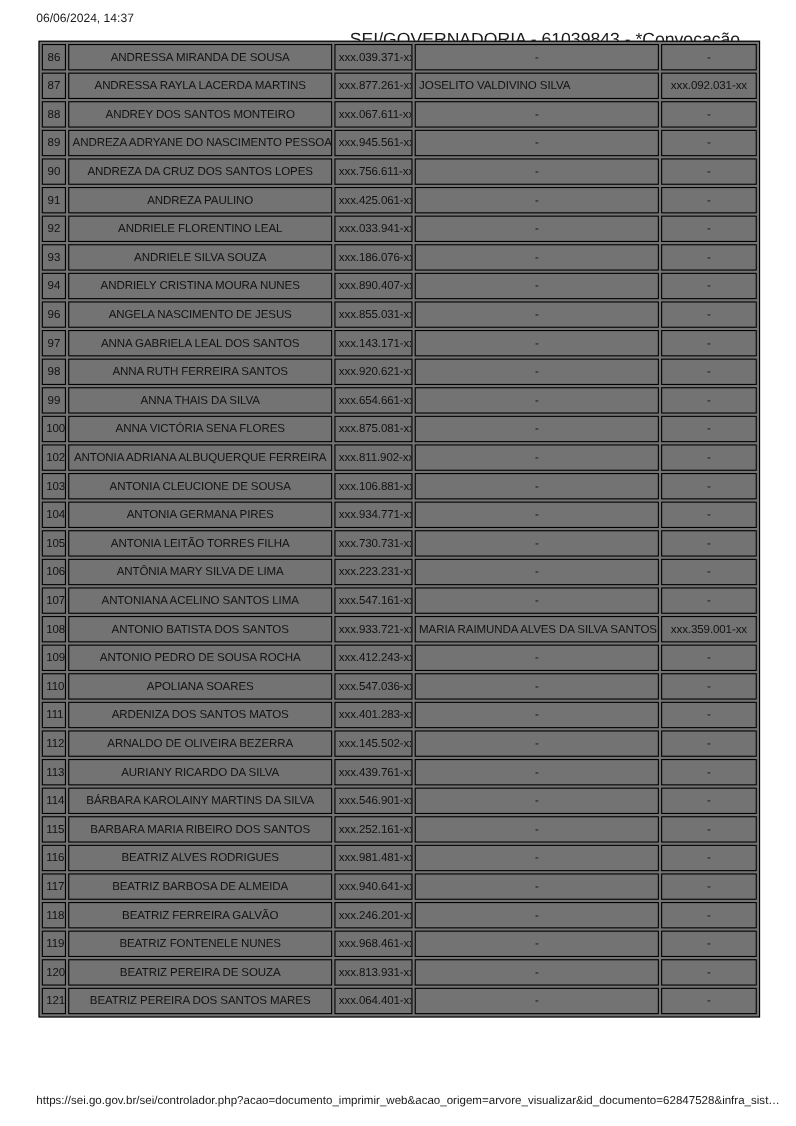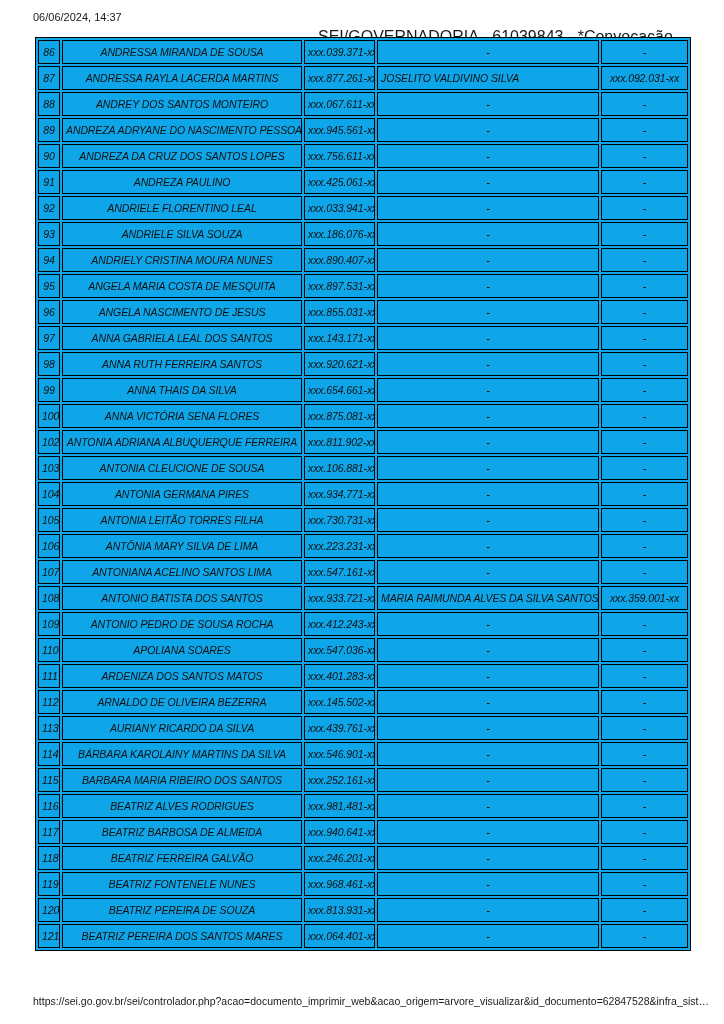--- a/index.html
+++ b/index.html
@@ -33,23 +33,22 @@
     white-space: nowrap;
   }
   table.doc-table {
     position: absolute;
     left: 35px;
     top: 37px;
     width: 654px;
     table-layout: fixed;
     border-collapse: separate;
     border-spacing: 2px;
-    background: #0ea5e9;
+    background: #737373;
     border: 1px solid #000000;
-    font-style: italic;
   }
   table.doc-table td {
     border: 1px solid #000000;
     height: 22px;
     padding: 0 3px;
     font-size: 10.5px;
     letter-spacing: -0.1px;
     white-space: nowrap;
     overflow: hidden;
     vertical-align: middle;
@@ -151,27 +150,20 @@
       <td class="c-cpf2">-</td>
     </tr>
         <tr>
       <td class="c-num">94</td>
       <td class="c-name">ANDRIELY CRISTINA MOURA NUNES</td>
       <td class="c-cpf">xxx.890.407-xx</td>
       <td class="c-name2 empty">-</td>
       <td class="c-cpf2">-</td>
     </tr>
         <tr>
-      <td class="c-num">95</td>
-      <td class="c-name">ANGELA MARIA COSTA DE MESQUITA</td>
-      <td class="c-cpf">xxx.897.531-xx</td>
-      <td class="c-name2 empty">-</td>
-      <td class="c-cpf2">-</td>
-    </tr>
-        <tr>
       <td class="c-num">96</td>
       <td class="c-name">ANGELA NASCIMENTO DE JESUS</td>
       <td class="c-cpf">xxx.855.031-xx</td>
       <td class="c-name2 empty">-</td>
       <td class="c-cpf2">-</td>
     </tr>
         <tr>
       <td class="c-num">97</td>
       <td class="c-name">ANNA GABRIELA LEAL DOS SANTOS</td>
       <td class="c-cpf">xxx.143.171-xx</td>

